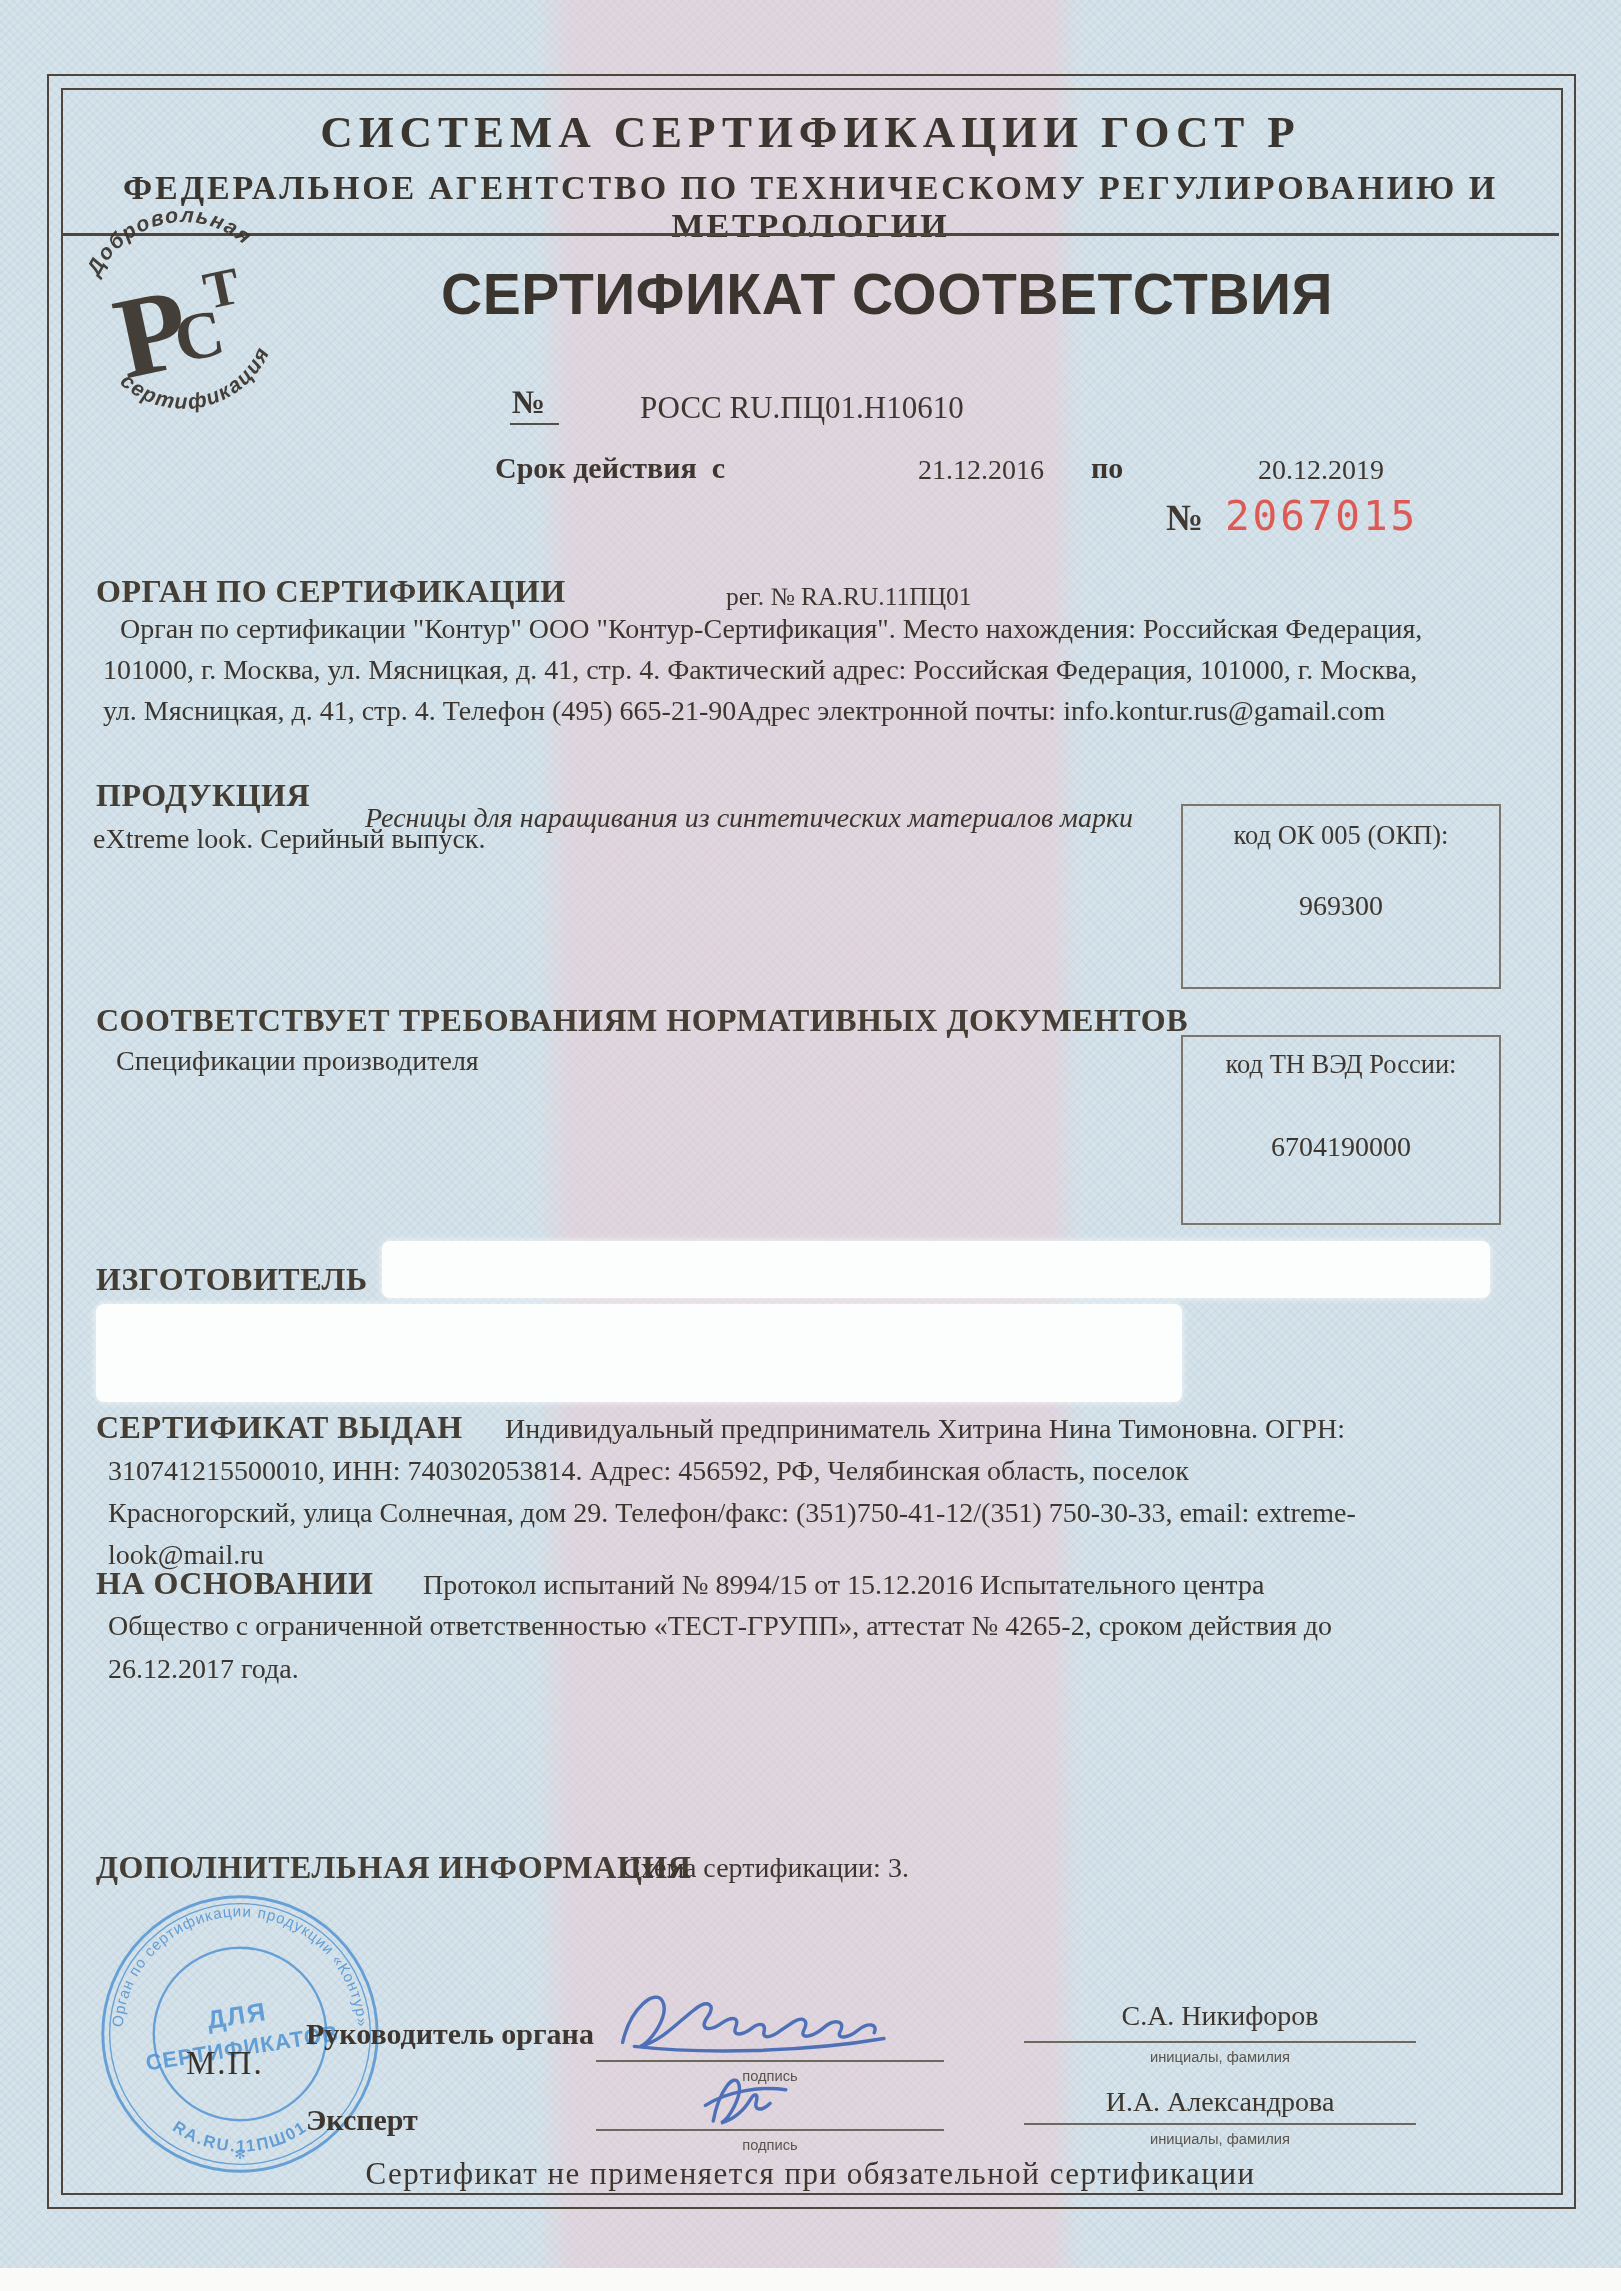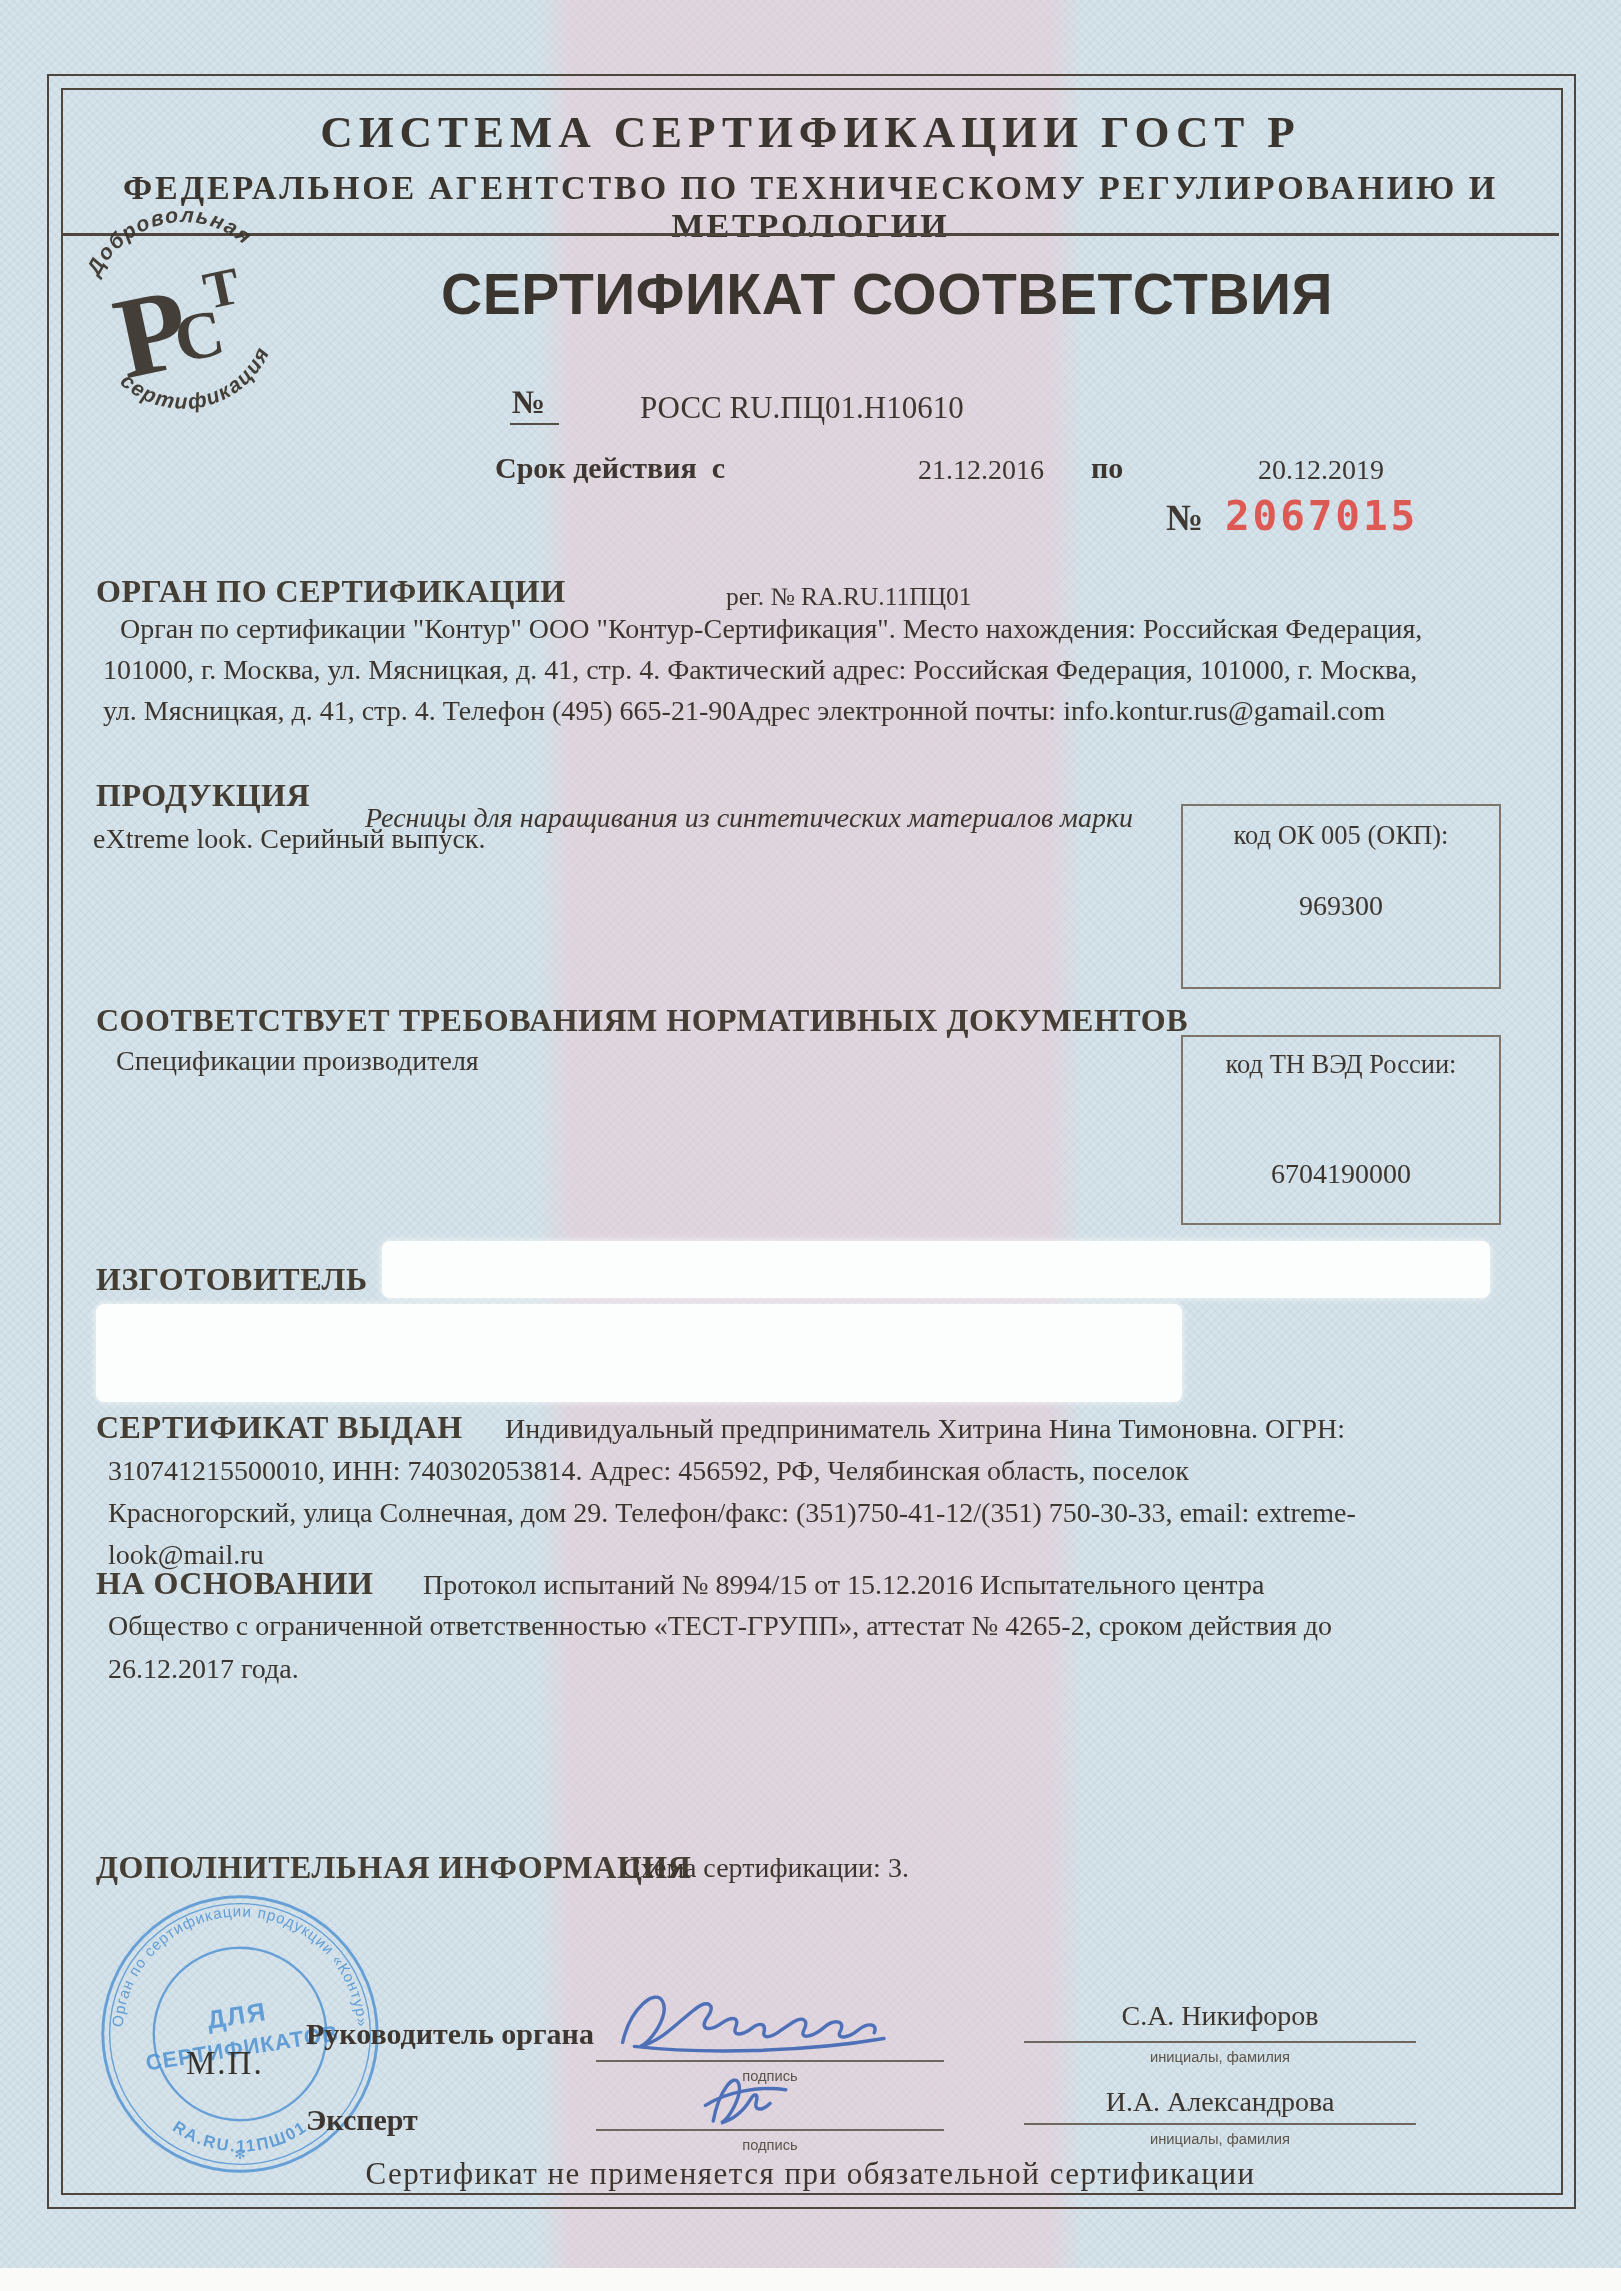--- a/index.html
+++ b/index.html
@@ -22,21 +22,21 @@
   .rule{background:#4e463c;height:2.9px;}
   .sec-title{font-size:32px;font-weight:bold;color:#443d33;letter-spacing:0.5px;text-align:right;}
   .body-t{font-size:28px;color:#3b352e;}
   .box{border:2px solid #7c756a;}
   .box-label{font-size:26.5px;text-align:center;color:#3d3630;}
   .box-value{font-size:28px;text-align:center;color:#3b352e;}
   .redact{background:#fcfdfd;border-radius:7.8px;box-shadow:0 0 7.8px rgba(250,252,252,0.9);}
   .sig-line{border-bottom:2px solid #6e675d;height:0;}
   .cap{font-family:"Liberation Sans",sans-serif;font-size:14.7px;color:#5a544b;text-align:center;}
   .name-t{font-size:28px;text-align:center;color:#3b352e;}
-  .red-num{font-family:"DejaVu Sans Mono",monospace;font-weight:bold;font-size:41px;letter-spacing:2.9px;color:#df4f48;opacity:0.92;}
+  .red-num{font-family:"DejaVu Sans Mono",monospace;font-weight:normal;font-size:41px;letter-spacing:2.9px;color:#df4f48;opacity:0.92;}
 </style>
 </head>
 <body>
 
 <div class="page">
 
   <div class="abs frame" style="left:47px;top:74px;width:1525px;height:2131px;"></div>
   <div class="abs frame" style="left:61px;top:88px;width:1498px;height:2103px;"></div>
 
   <div class="abs center ser bold" style="top:106px;font-size:45px;letter-spacing:5.9px;color:#3a352e;">СИСТЕМА СЕРТИФИКАЦИИ ГОСТ Р</div>
@@ -85,21 +85,21 @@
   <div class="abs body-t" style="left:93px;top:823px;">eXtreme look. Серийный выпуск.</div>
   <div class="abs box" style="left:1181px;top:804px;width:316px;height:181px;">
     <div class="box-label" style="margin-top:13.7px;">код ОК 005 (ОКП):</div>
     <div class="box-value" style="margin-top:39px;">969300</div>
   </div>
 
   <div class="abs sec-title" style="left:96px;top:1002px;">СООТВЕТСТВУЕТ ТРЕБОВАНИЯМ НОРМАТИВНЫХ ДОКУМЕНТОВ</div>
   <div class="abs body-t" style="left:116px;top:1045px;">Спецификации производителя</div>
   <div class="abs box" style="left:1181px;top:1035px;width:316px;height:186px;">
     <div class="box-label" style="margin-top:11.8px;">код ТН ВЭД России:</div>
-    <div class="box-value" style="margin-top:78px;">6704190000</div>
+    <div class="box-value" style="margin-top:51px;">6704190000</div>
   </div>
 
   <div class="abs sec-title" style="left:96px;top:1261px;">ИЗГОТОВИТЕЛЬ</div>
   <div class="abs redact" style="left:382px;top:1241px;width:1108px;height:57px;"></div>
   <div class="abs redact" style="left:96px;top:1304px;width:1086px;height:98px;"></div>
 
   <div class="abs sec-title" style="left:96px;top:1409px;">СЕРТИФИКАТ ВЫДАН</div>
   <div class="abs body-t" style="left:505px;top:1413px;">Индивидуальный предприниматель Хитрина Нина Тимоновна. ОГРН:</div>
   <div class="abs body-t" style="left:108px;top:1455px;">310741215500010, ИНН: 740302053814. Адрес: 456592, РФ, Челябинская область, поселок</div>
   <div class="abs body-t" style="left:108px;top:1497px;">Красногорский, улица Солнечная, дом 29. Телефон/факс: (351)750-41-12/(351) 750-30-33, email: extreme-</div>

